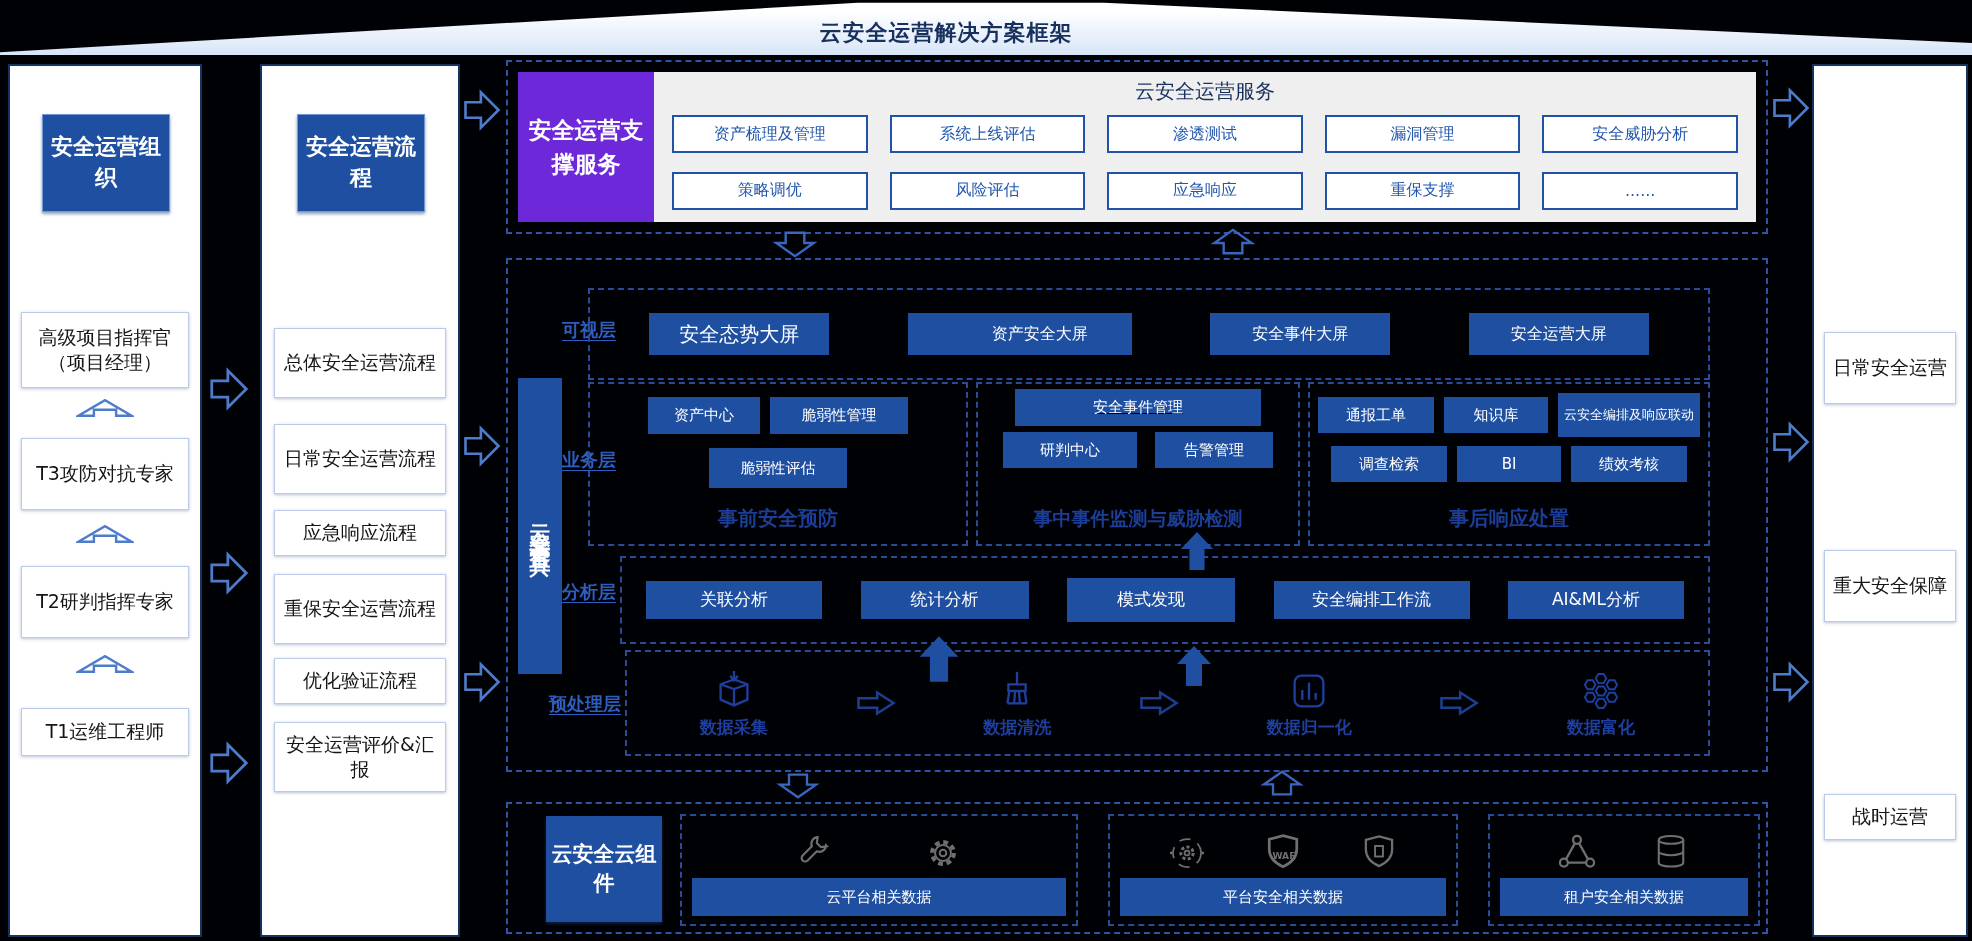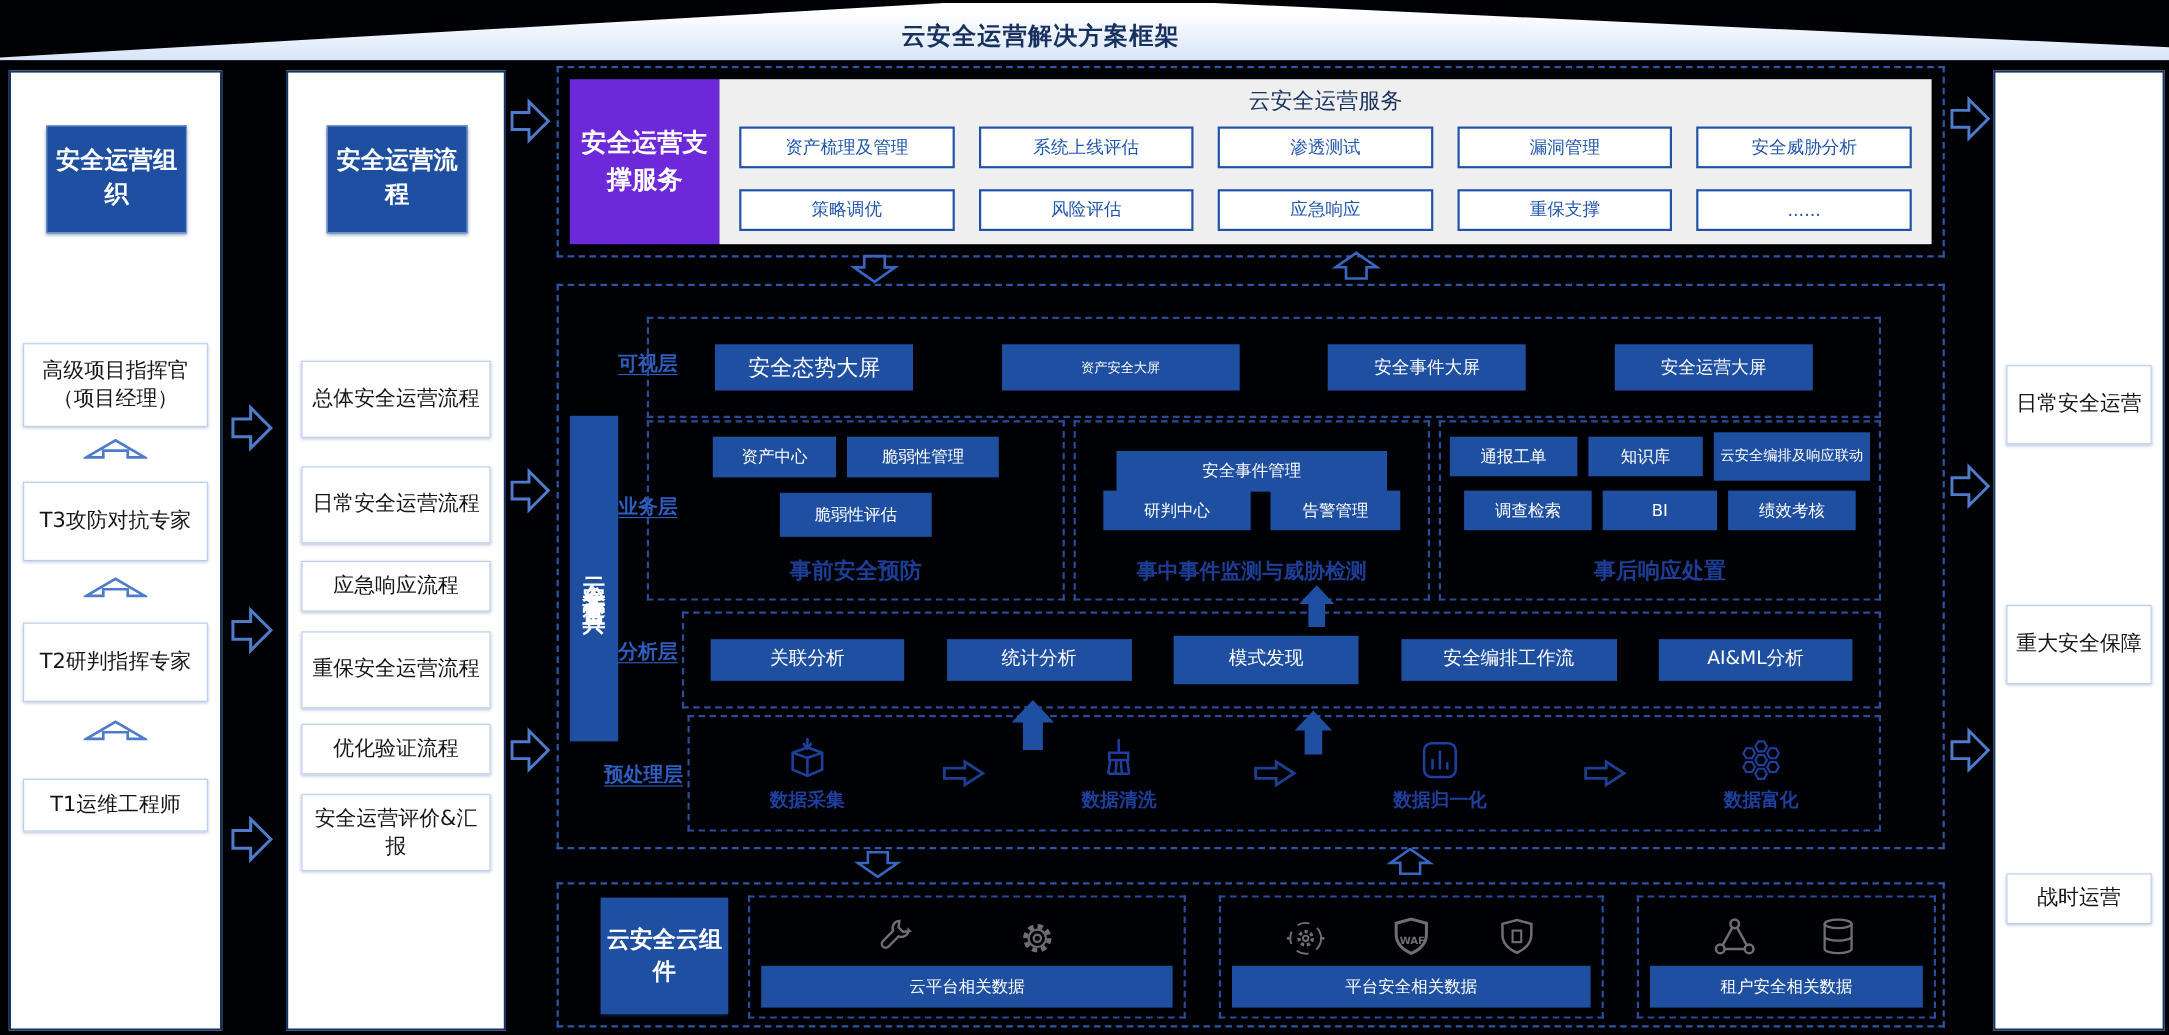--- a/index.html
+++ b/index.html
@@ -167,41 +167,41 @@
   <div class="dash" style="left:506px;top:258px;width:1262px;height:514px;"></div>
   <div id="tools-vert" style="left:518px;top:378px;width:44px;height:296px;">云安全运营工具</div>
 
   <div class="layerlbl" style="left:544px;top:318px;">可视层</div>
   <div class="layerlbl" style="left:544px;top:448px;">业务层</div>
   <div class="layerlbl" style="left:544px;top:580px;">分析层</div>
   <div class="layerlbl" style="left:540px;top:692px;">预处理层</div>
 
   <div class="dash2" style="left:588px;top:288px;width:1122px;height:92px;display:flex;align-items:center;justify-content:space-around;padding:0 20px;">
     <div class="bluebtn" style="width:180px;height:42px;font-size:20px;">安全态势大屏</div>
-    <div class="bluebtn" style="width:216px;height:42px;font-size:12px;">资产安全大屏</div>
+    <div class="bluebtn" style="width:184px;height:42px;font-size:16px;padding-left:40px;">资产安全大屏</div>
     <div class="bluebtn" style="width:180px;height:42px;font-size:16px;">安全事件大屏</div>
     <div class="bluebtn" style="width:180px;height:42px;font-size:16px;">安全运营大屏</div>
   </div>
 
   <div class="dash2" style="left:588px;top:382px;width:380px;height:164px;">
     <div class="row" style="top:13px;gap:10px;">
       <div class="bluebtn" style="width:112px;height:37px;">资产中心</div>
       <div class="bluebtn" style="width:138px;height:37px;">脆弱性管理</div>
     </div>
     <div class="row" style="top:64px;">
       <div class="bluebtn" style="width:138px;height:40px;">脆弱性评估</div>
     </div>
     <div class="gtitle" style="bottom:12px;">事前安全预防</div>
   </div>
 
   <div class="dash2" style="left:976px;top:382px;width:324px;height:164px;">
-    <div class="row" style="top:26px;">
+    <div class="row" style="top:5px;text-decoration:underline;">
       <div class="bluebtn" style="width:246px;height:37px;">安全事件管理</div>
     </div>
-    <div class="row" style="top:62px;gap:18px;">
+    <div class="row" style="top:48px;gap:18px;">
       <div class="bluebtn" style="width:134px;height:36px;">研判中心</div>
       <div class="bluebtn" style="width:118px;height:36px;">告警管理</div>
     </div>
     <div class="gtitle" style="bottom:12px;font-size:19px;">事中事件监测与威胁检测</div>
   </div>
 
   <div class="dash2" style="left:1308px;top:382px;width:402px;height:164px;">
     <div class="row" style="top:8px;height:46px;gap:10px;">
       <div class="bluebtn" style="width:116px;height:36px;">通报工单</div>
       <div class="bluebtn" style="width:104px;height:36px;">知识库</div>

